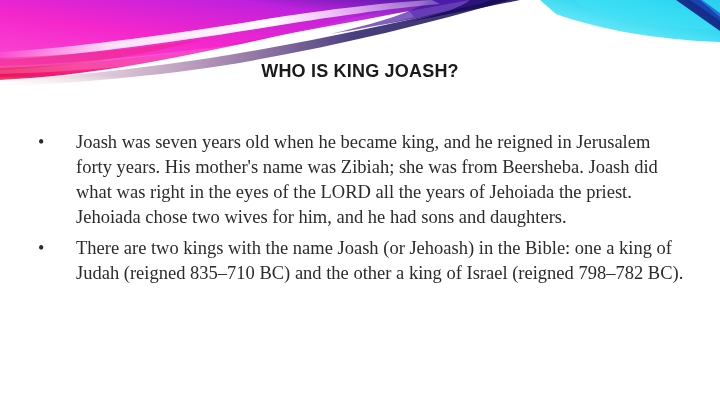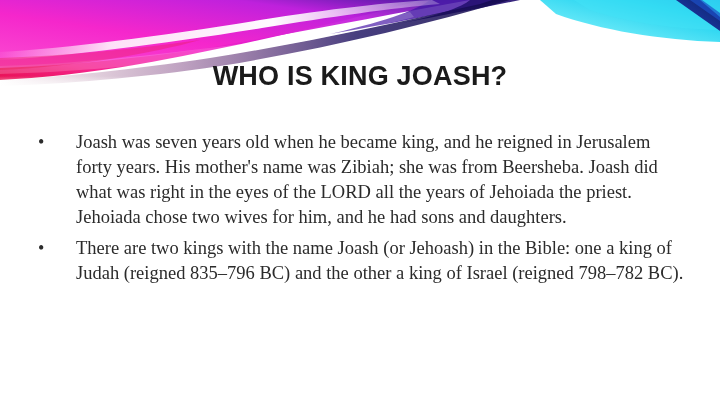--- a/index.html
+++ b/index.html
@@ -34,21 +34,21 @@
 
   
   #title {
     position: absolute;
     left: 0;
     top: 62px;
     width: 720px;
     text-align: center;
     font-family: "Liberation Sans", sans-serif;
     font-weight: bold;
-    font-size: 27px;
+    font-size: 18px;
     letter-spacing: 0.2px;
     color: #1a1a1a;
     line-height: 1.1;
     white-space: nowrap;
   }
 
   
   #body {
     position: absolute;
     left: 38px;
@@ -169,18 +169,18 @@
 
   <div id="body">
 
     <div class="bullet-row">
       <span class="bullet-mark">•</span>
       <span class="bullet-text">Joash was seven years old when he became king, and he reigned in Jerusalem forty years. His mother's name was Zibiah; she was from Beersheba. Joash did what was right in the eyes of the LORD all the years of Jehoiada the priest. Jehoiada chose two wives for him, and he had sons and daughters.</span>
     </div>
 
     <div class="bullet-row">
       <span class="bullet-mark">•</span>
-      <span class="bullet-text">There are two kings with the name Joash (or Jehoash) in the Bible: one a king of Judah (reigned 835–796 BC) and the other a king of Israel (reigned 798–782 BC).</span>
+      <span class="bullet-text">There are two kings with the name Joash (or Jehoash) in the Bible: one a king of Judah (reigned 835–710 BC) and the other a king of Israel (reigned 798–782 BC).</span>
     </div>
 
   </div>
 
 </div>
 
 </body></html>

